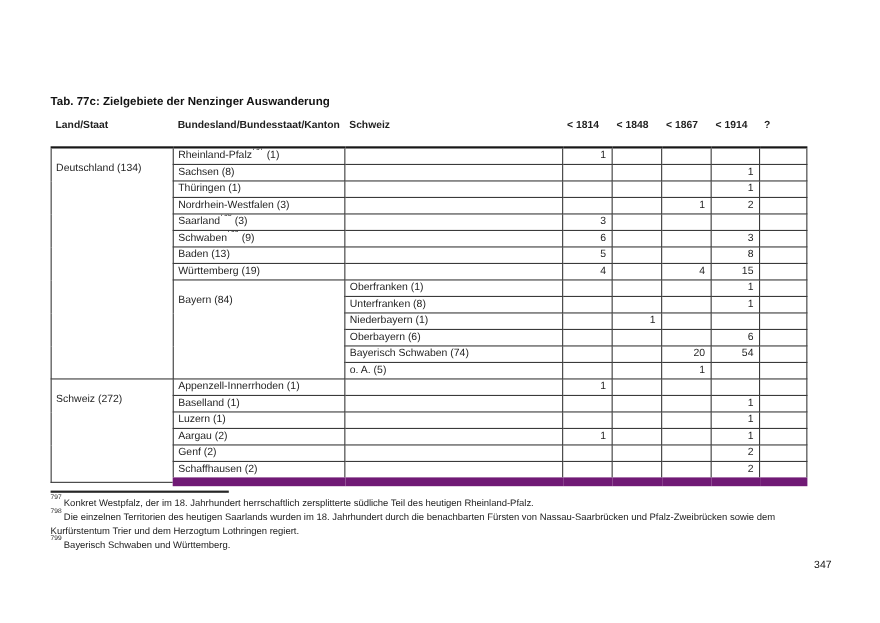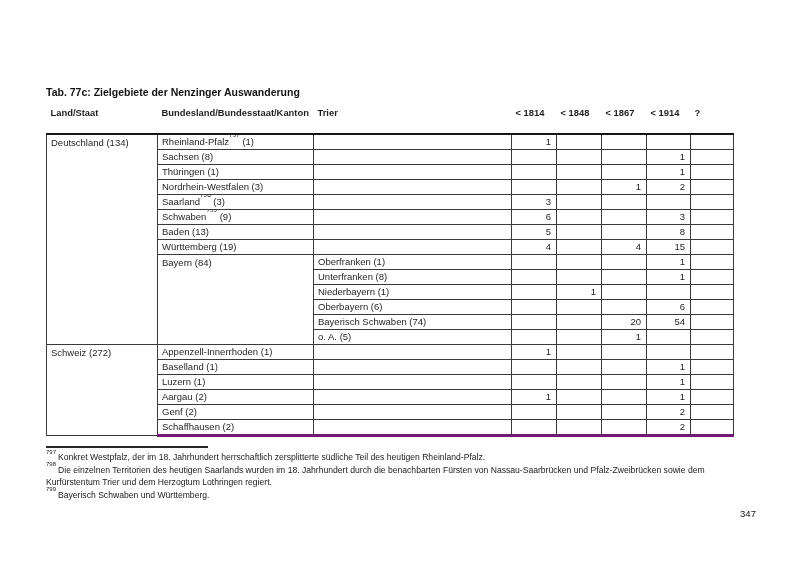--- a/index.html
+++ b/index.html
@@ -29,23 +29,23 @@
     vertical-align: bottom; white-space: nowrap; overflow: hidden;
   }
   table.emi th.h-num { text-align: left; padding-right: 5px; }
   table.emi td {
     border: 1px solid #3a3a3a;
     font-size: 9.5px; line-height: 12px;
     height: 14.75px; padding: 1px 4px;
     white-space: nowrap; overflow: hidden;
     vertical-align: middle;
   }
-  table.emi td.c-land, table.emi td.v-top { vertical-align: top; padding-top: 2px; }
+  table.emi td.c-land, table.emi td.v-top { vertical-align: top; padding-top: 12px; }
   table.emi td.c-num { text-align: right; padding-right: 5px; }
-  table.emi tbody tr:last-child td { border-bottom: 3px solid #701a75; margin-top: 41px; }
+  table.emi tbody tr:last-child td { border-bottom: 8px solid #701a75; margin-top: 41px; }
   sup.fnref {
     font-size: 6.4px; line-height: 0;
     position: relative; top: -3.5px;
   }
   .fn-rule {
     position: absolute; left: 46px; top: 446px;
     width: 162px; height: 2px; background: #262626;
   }
   .footnotes {
     position: absolute; left: 46px; top: 451px;
@@ -73,21 +73,21 @@
       <col style="width:45px">
         <col style="width:45px">
         <col style="width:45px">
       <col style="width:44px">
         <col style="width:43px">
     </colgroup>
     <thead>
       <tr>
           <th>Land/Staat</th>
           <th>Bundesland/Bundesstaat/Kanton</th>
-          <th>Trier</th>
+          <th>Schweiz</th>
           <th class="h-num">&lt; 1814</th>
           <th class="h-num">&lt; 1848</th>
           <th class="h-num">&lt; 1867</th>
           <th class="h-num">&lt; 1914</th>
           <th class="h-num">?</th>
         </tr>
     </thead>
     <tbody>
         <tr>
           <td class="c-land" rowspan="14">Deutschland (134)</td>

